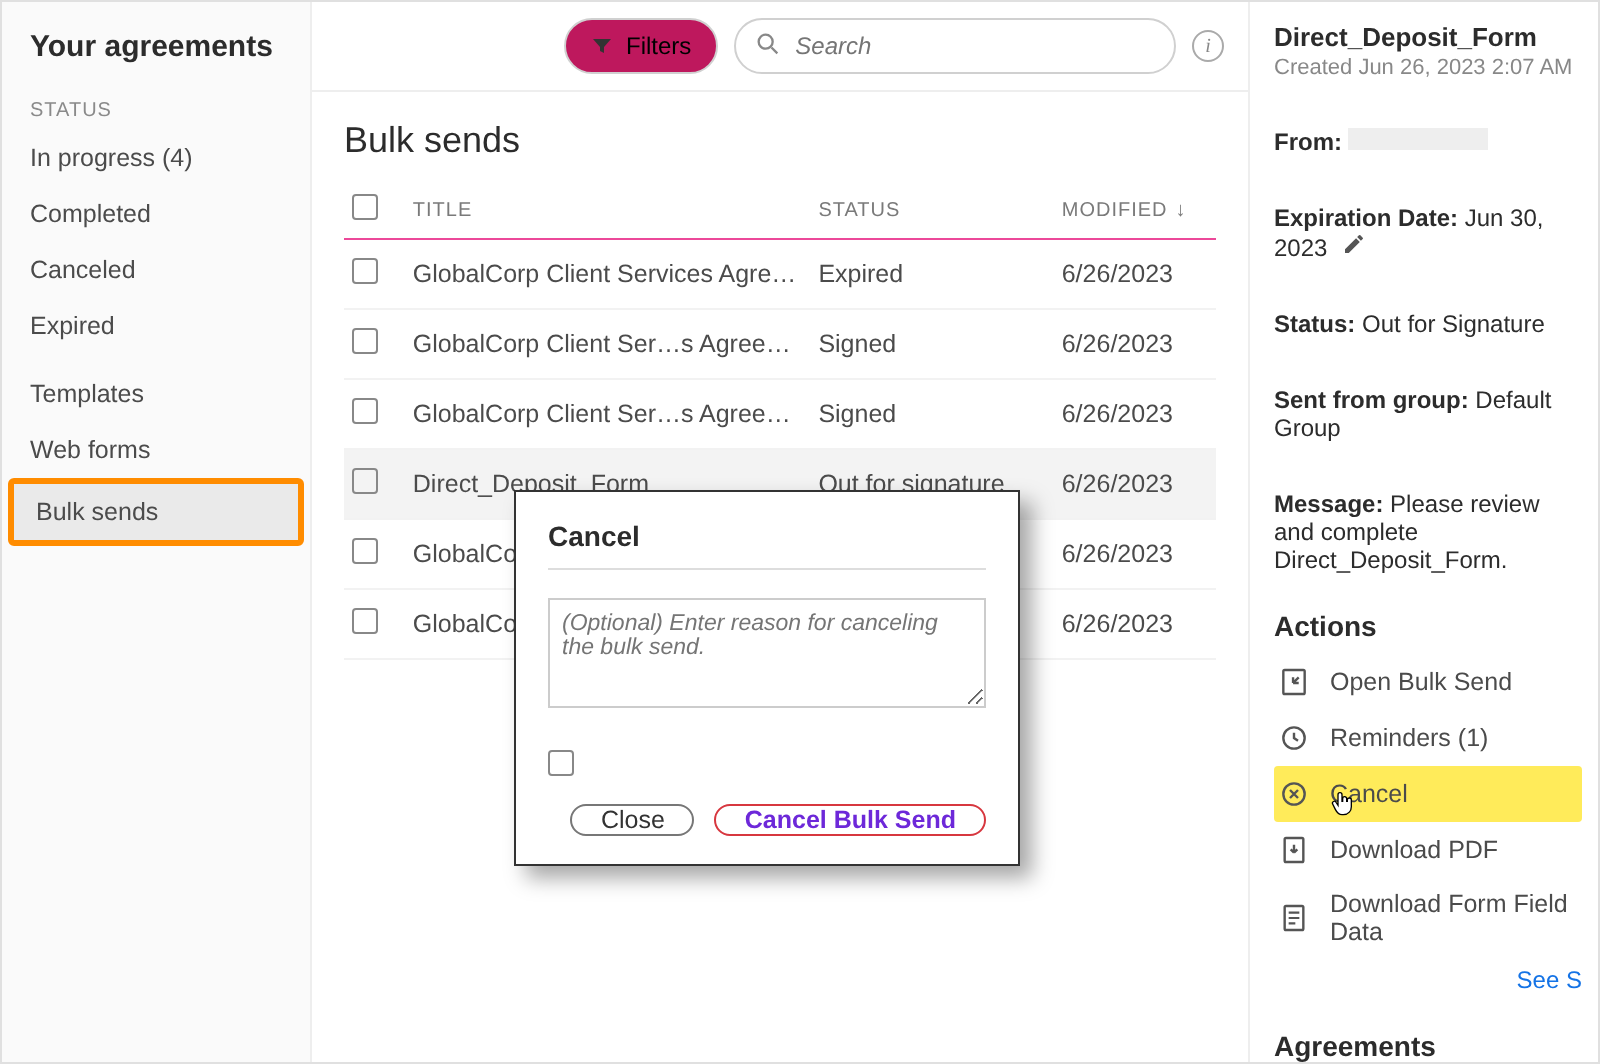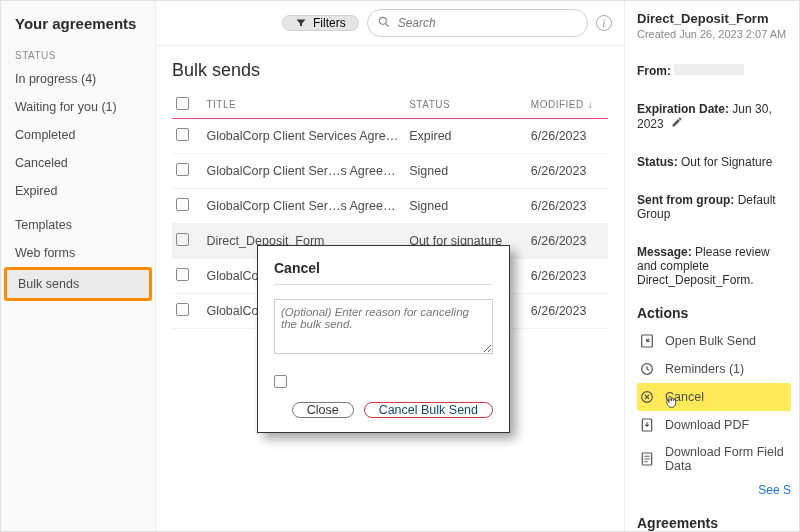--- a/index.html
+++ b/index.html
@@ -12,21 +12,21 @@
   .sb-section-head { font-size: 10px; color: #8a8a8a; letter-spacing: .5px; padding: 8px 14px 4px 14px; text-transform: uppercase;}
   .sb-item { font-size: 12.5px; padding: 7px 14px; color: #4b4b4b; cursor: pointer; }
   .sb-item.selected { background: #eaeaea; }
   .sb-divider { height: 6px; }
   .sb-highlight-box { border: 3px solid #ff8c00; border-radius: 3px; margin: 0 3px; }
   .sb-highlight-box .sb-item { padding-left: 11px; }
 
   
   .main { flex: 1; position: relative; padding: 0 0 0 0; }
   .topbar { display: flex; align-items: center; padding: 8px; gap: 8px; border-bottom: 1px solid #eee;}
-  .btn-filter { height: 16px; border: 1px solid #d0d0d0; border-radius: 14px; background: #e5e5e5; display: flex; align-items: center; padding: 0 12px; font-size: 12px; gap: 6px; cursor:pointer;}
+  .btn-filter { height: 28px; border: 1px solid #d0d0d0; border-radius: 14px; background: #be185d; display: flex; align-items: center; padding: 0 12px; font-size: 12px; gap: 6px; cursor:pointer;}
   .search-wrap { flex: 1; position: relative; }
   .search { width: 100%; height: 28px; border: 1px solid #d0d0d0; border-radius: 14px; padding: 0 10px 0 30px; font-size: 12px; font-style: italic; color: #888;}
   .search-icon { position: absolute; left: 10px; top: 6px; width: 14px; height: 14px; }
   .info-circle { width: 16px; height: 16px; border: 1px solid #aaa; border-radius: 50%; display:flex; align-items:center; justify-content:center; font-size:10px; color:#888; font-style: italic; font-family: serif; margin-right: 4px; cursor:pointer;}
 
   .main-content { padding: 6px 16px; }
   .main-heading { font-size: 18px; font-weight: 400; margin: 8px 0 10px 0; }
 
   table.grid { width: 100%; border-collapse: collapse; table-layout: fixed; }
   table.grid th { text-align: left; font-size: 10px; color: #7a7a7a; letter-spacing: .5px; font-weight: 500; padding: 6px 4px; border-bottom: 1px solid #ec4899; text-transform: uppercase;}
@@ -61,34 +61,33 @@
 
   
   .modal { position: absolute; left: 256px; top: 244px; width: 253px; background: #fff; border: 1px solid #333; box-shadow: 6px 6px 10px rgba(0,0,0,.35); padding: 14px 16px 14px 16px; }
   .modal h3 { font-size: 14px; font-weight: 600; margin-bottom: 8px;}
   .modal hr { border:none; border-top:1px solid #ddd; margin: 0 0 14px 0;}
   .modal textarea { width: 100%; height: 55px; border: 1px solid #ccc; resize: both; padding: 6px; font-size: 11.5px; font-style: italic; color:#888; font-family:inherit;}
   .modal .notify { display:flex; align-items:center; gap: 8px; margin: 18px 0 14px 0; font-size:12.5px;}
   .modal .btns { display:flex; justify-content:flex-end; gap:10px;}
   .btn { height: 16px; border-radius: 14px; padding: 0 14px; font-size: 12.5px; cursor:pointer; background:#fff;}
   .btn.close { border:1.5px solid #777; color:#333;}
-  .btn.danger { border:1.5px solid #d7373f; color:#0c4a6e; font-weight:400;}
+  .btn.danger { border:1.5px solid #d7373f; color:#6d28d9; font-weight:700;}
 
   .redact { display:inline-block; width:70px; height:11px; background:#eee;}
 </style>
 </head>
 <body>
 
 <div class="app">
 
   <div class="sidebar">
     <div class="sb-title">Your agreements</div>
     <div class="sb-section-head">STATUS</div>
     <div class="sb-item">In progress (4)</div>
-    <div class="sb-item">Waiting for you (1)</div>
     <div class="sb-item">Completed</div>
     <div class="sb-item">Canceled</div>
     <div class="sb-item">Expired</div>
     <div class="sb-divider"></div>
     <div class="sb-item">Templates</div>
     <div class="sb-item">Web forms</div>
     <div class="sb-highlight-box">
       <div class="sb-item selected">Bulk sends</div>
     </div>
   </div>

